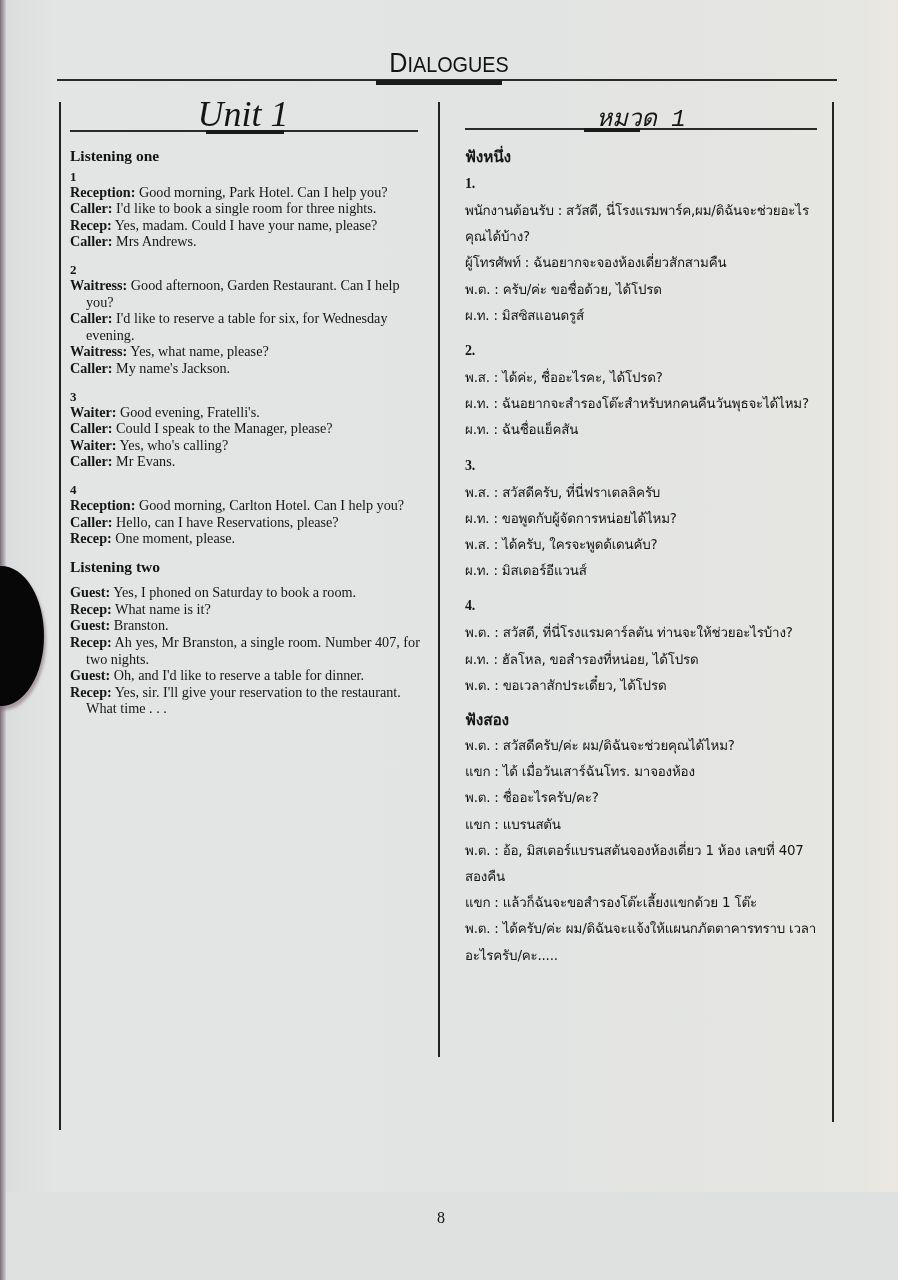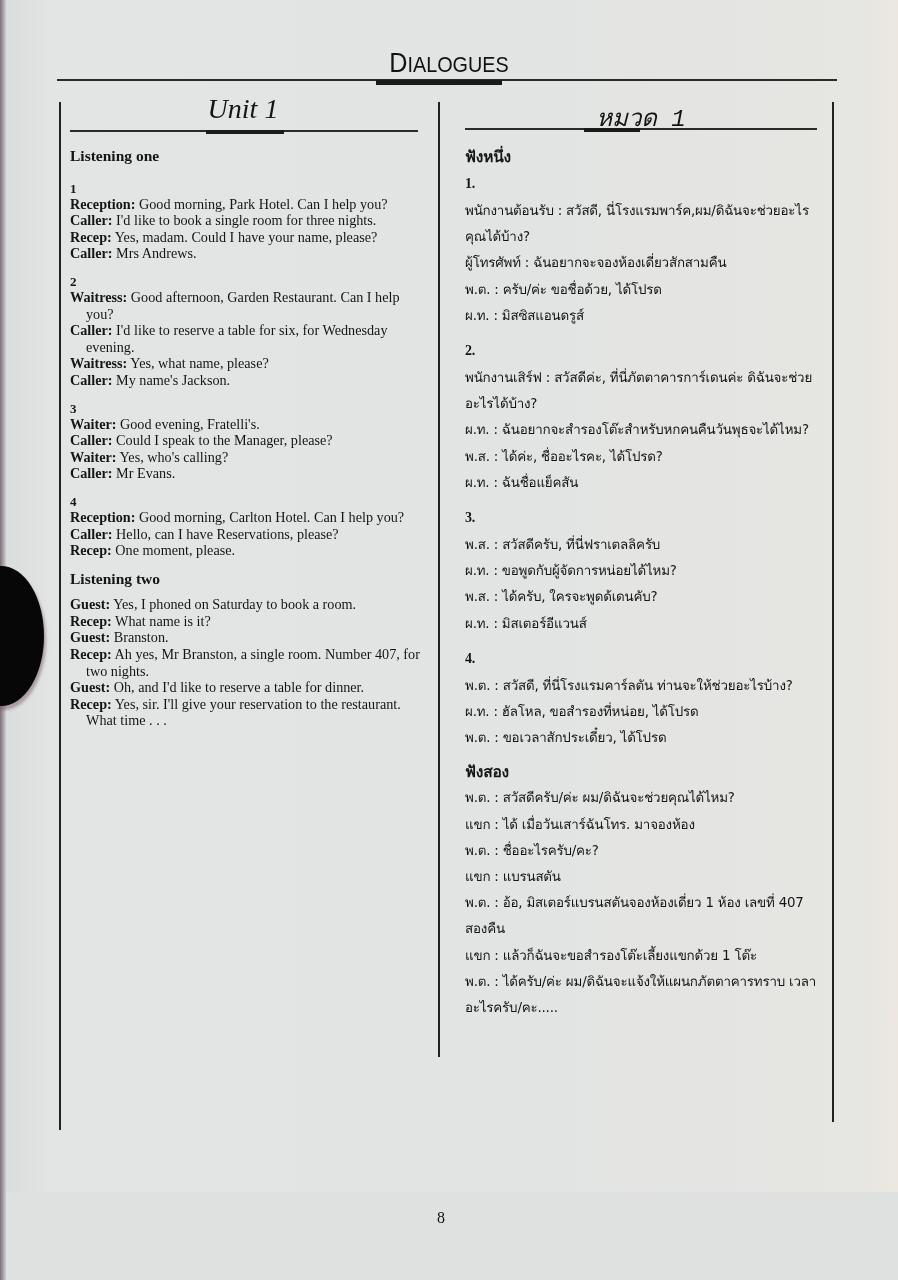--- a/index.html
+++ b/index.html
@@ -40,37 +40,37 @@
       position: absolute; left: 376px; top: 80px; width: 126px; height: 5px; background: #1a1a1a;
     }
     
     .vline { position: absolute; width: 1.5px; background: #222; }
     .vl-left { left: 59px; top: 102px; height: 1028px; }
     .vl-mid { left: 438px; top: 102px; height: 955px; }
     .vl-right { left: 832px; top: 102px; height: 1020px; }
 
     
     .col-title {
-      position: absolute; top: 93px; font-style: italic; font-size: 28px; text-align: center;
+      position: absolute; top: 93px; font-style: italic; font-size: 36px; text-align: center;
     }
     .col-title.en { left: 68px; width: 350px; font-family: "Liberation Serif", serif; }
     .col-title.th { left: 465px; width: 352px; font-family: Liberation Mono, monospace; font-size: 24px; font-weight: 300; top: 98px; }
     .col-rule { position: absolute; height: 1.5px; background: #2a2a2a; }
     .col-rule.en { left: 70px; top: 130px; width: 348px; }
     .col-rule.th { left: 465px; top: 128px; width: 352px; }
     .col-rule-accent { position: absolute; height: 4px; background: #1a1a1a; }
     .col-rule-accent.en { left: 206px; top: 130px; width: 78px; }
     .col-rule-accent.th { left: 584px; top: 128px; width: 56px; }
 
     
     .en-col {
       position: absolute; left: 70px; top: 148px; width: 356px;
       font-family: "Liberation Serif", serif; font-size: 14.2px; line-height: 16.6px;
     }
-    .en-col .section-h { font-weight: bold; font-size: 15.5px; margin-bottom: 16px; }
+    .en-col .section-h { font-weight: bold; font-size: 15.5px; margin-bottom: 4px; }
     .en-col .section-h.two { margin-top: 4px; margin-bottom: 9px; }
     .en-col .num { font-weight: bold; font-size: 13px; line-height: 15px; }
     .en-col .block { margin-bottom: 12px; }
     .en-col .line { padding-left: 16px; text-indent: -16px; }
     .en-col .spk { font-weight: bold; }
 
     
     .th-col {
       position: absolute; left: 465px; top: 144px; width: 360px;
       font-family: "DejaVu Sans", sans-serif; font-size: 13.4px; line-height: 26.2px;
@@ -160,23 +160,22 @@
     <div class="block">
       <div class="num">1.</div>
       <div class="line">พนักงานต้อนรับ : สวัสดี, นี่โรงแรมพาร์ค,ผม/ดิฉันจะช่วยอะไรคุณได้บ้าง?</div>
       <div class="line">ผู้โทรศัพท์ : ฉันอยากจะจองห้องเดี่ยวสักสามคืน</div>
       <div class="line">พ.ต. : ครับ/ค่ะ ขอชื่อด้วย, ได้โปรด</div>
       <div class="line">ผ.ท. : มิสซิสแอนดรูส์</div>
     </div>
 
     <div class="block">
       <div class="num">2.</div>
-      <div class="line">พนักงานเสิร์ฟ : สวัสดีค่ะ, ที่นี่ภัตตาคารการ์เดนค่ะ  ดิฉันจะช่วยอะไรได้บ้าง?</div>
+      <div class="line">พ.ส. : ได้ค่ะ, ชื่ออะไรคะ, ได้โปรด?</div>
       <div class="line">ผ.ท. : ฉันอยากจะสำรองโต๊ะสำหรับหกคนคืนวันพุธจะได้ไหม?</div>
-      <div class="line">พ.ส. : ได้ค่ะ, ชื่ออะไรคะ, ได้โปรด?</div>
       <div class="line">ผ.ท. : ฉันชื่อแย็คสัน</div>
     </div>
 
     <div class="block">
       <div class="num">3.</div>
       <div class="line">พ.ส. : สวัสดีครับ, ที่นี่ฟราเตลลิครับ</div>
       <div class="line">ผ.ท. : ขอพูดกับผู้จัดการหน่อยได้ไหม?</div>
       <div class="line">พ.ส. : ได้ครับ, ใครจะพูดด้เดนคับ?</div>
       <div class="line">ผ.ท. : มิสเตอร์อีแวนส์</div>
     </div>

